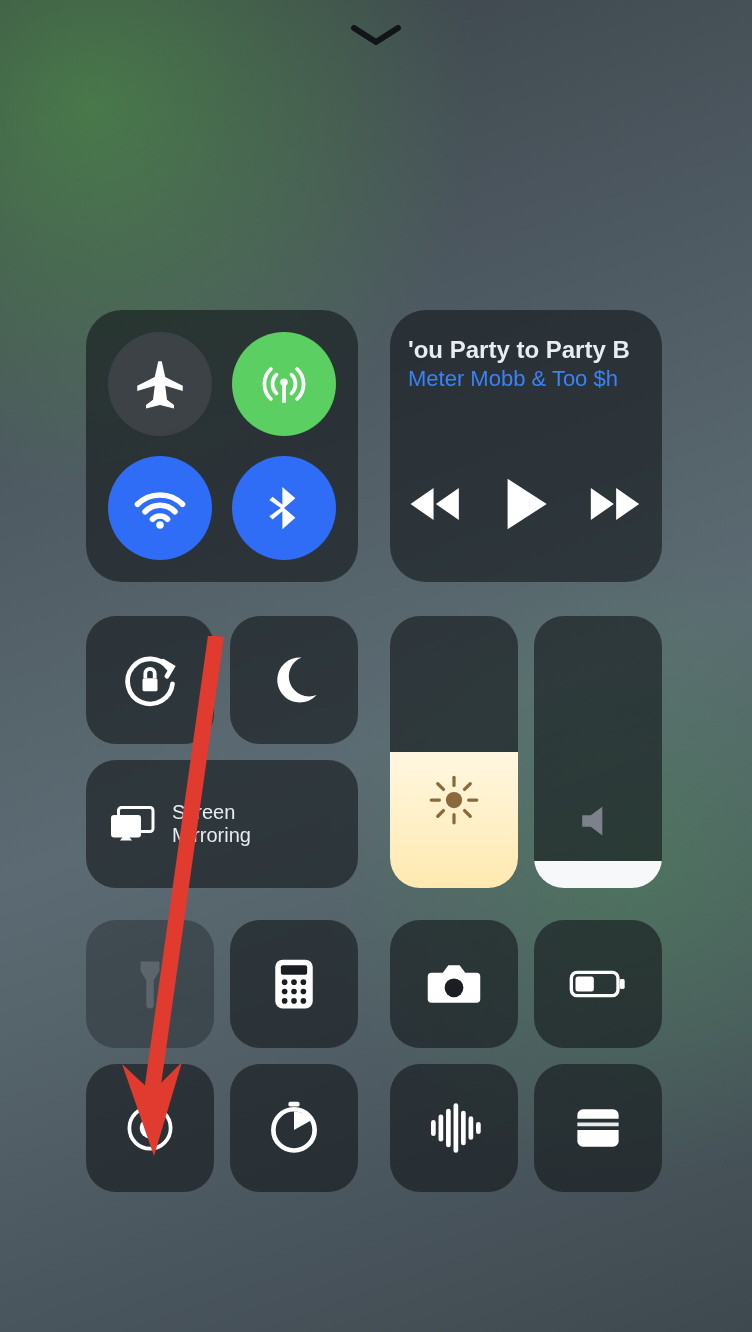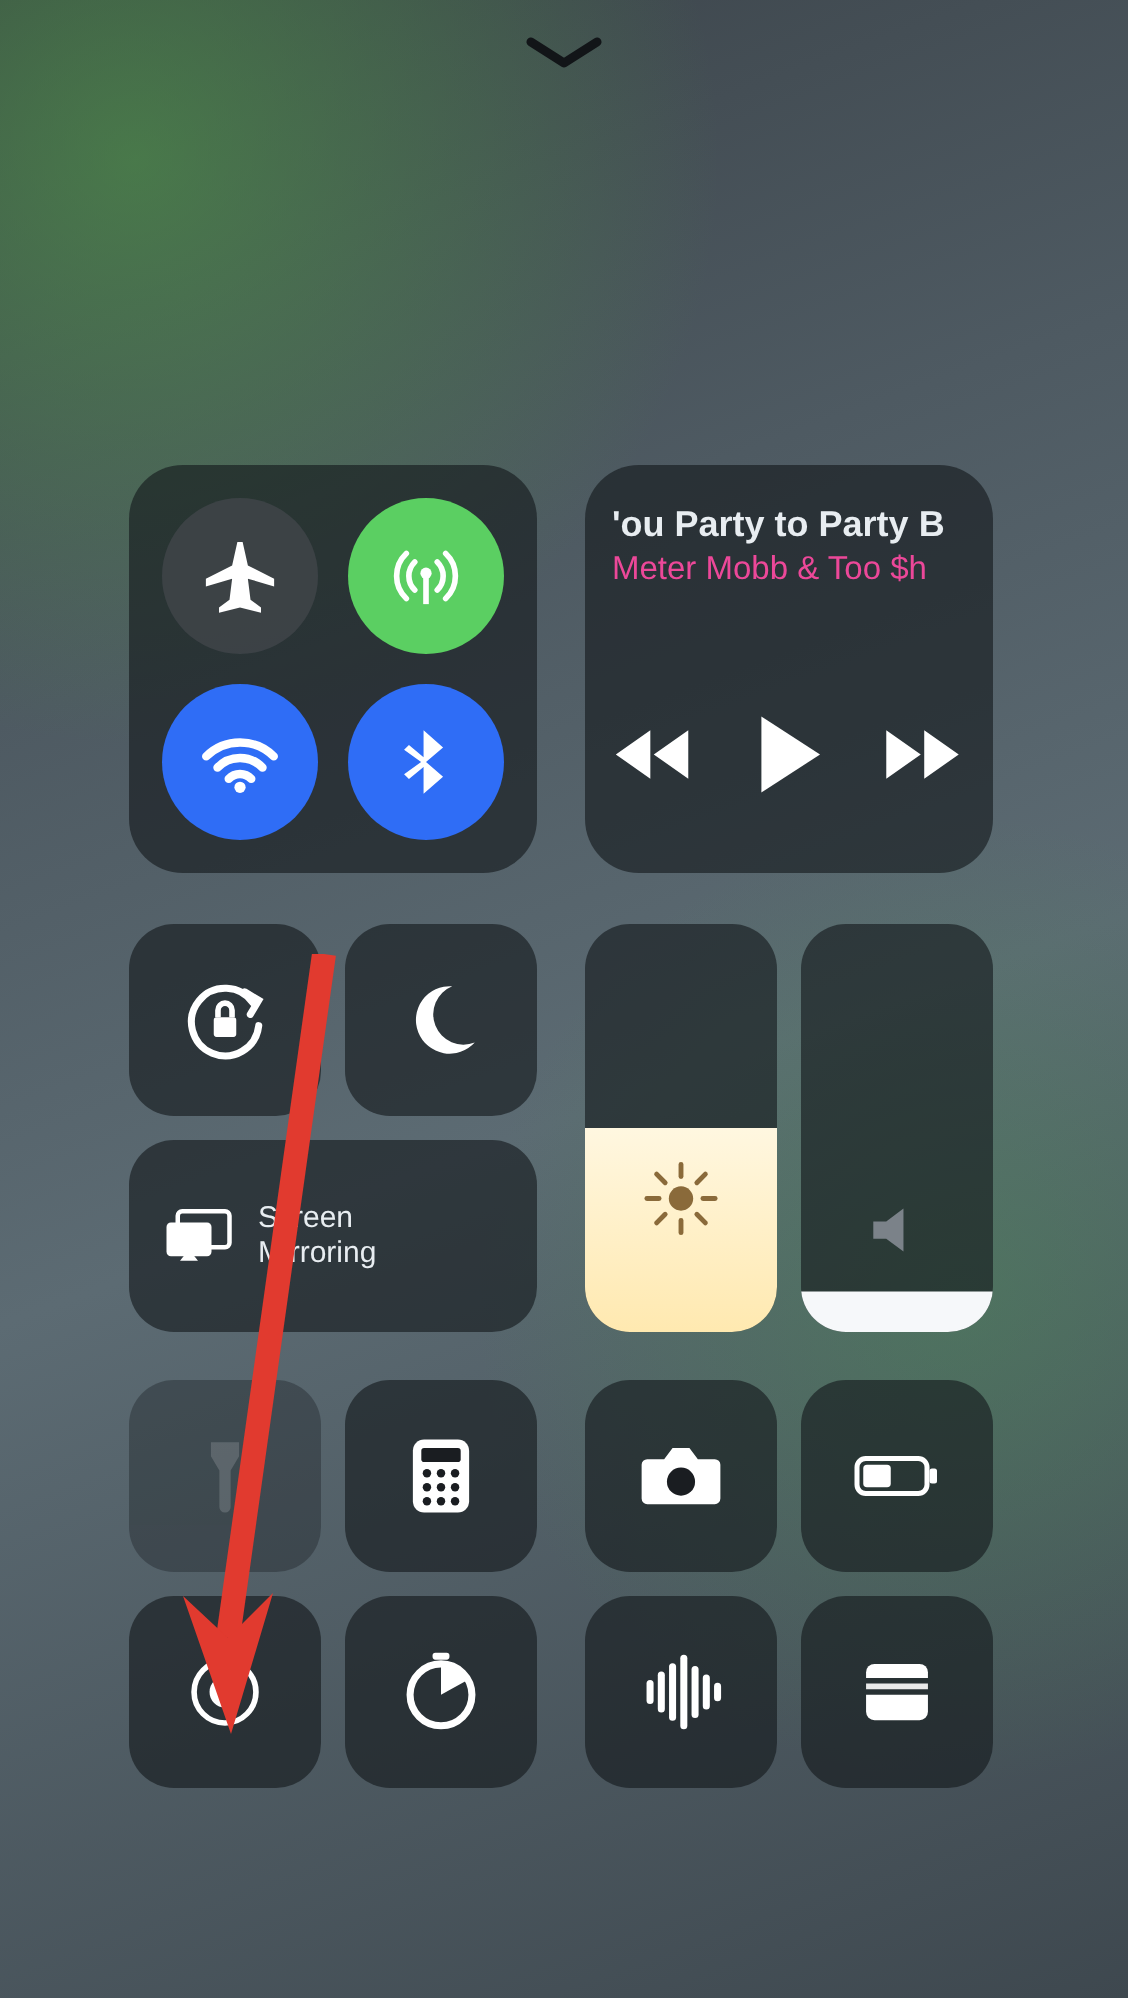--- a/index.html
+++ b/index.html
@@ -31,21 +31,21 @@
   .cbtn {
     position: absolute; width: 104px; height: 104px; border-radius: 52px;
     display: flex; align-items: center; justify-content: center;
   }
   .cbtn.off { background: rgba(70,74,80,0.65); }
   .cbtn.green { background: #5bcf62; }
   .cbtn.blue { background: #2f6df6; }
   
   .music { left: 304px; top: 0; width: 272px; height: 272px; border-radius: 36px; padding: 26px 18px 18px 18px; color: #e8edf1; }
   .music .title { font-size: 24px; font-weight: 600; white-space: nowrap; overflow: hidden; }
-  .music .artist { font-size: 22px; color: #ec4899; white-space: nowrap; overflow: hidden; margin-top: 2px; }
+  .music .artist { font-size: 22px; color: #3b82f6; white-space: nowrap; overflow: hidden; margin-top: 2px; }
   .mctrl { position: absolute; bottom: 46px; left: 0; width: 100%; display: flex; justify-content: space-around; align-items: center; }
   
   .sq { width: 128px; height: 128px; display: flex; align-items: center; justify-content: center; }
   .sq svg { width: 60px; height: 60px; }
   
   .slider {
     position: absolute; width: 128px; height: 272px; border-radius: 30px; overflow: hidden;
     background: rgba(20,24,28,0.62);
   }
   .slider .fill { position: absolute; left:0; right:0; bottom:0; }

